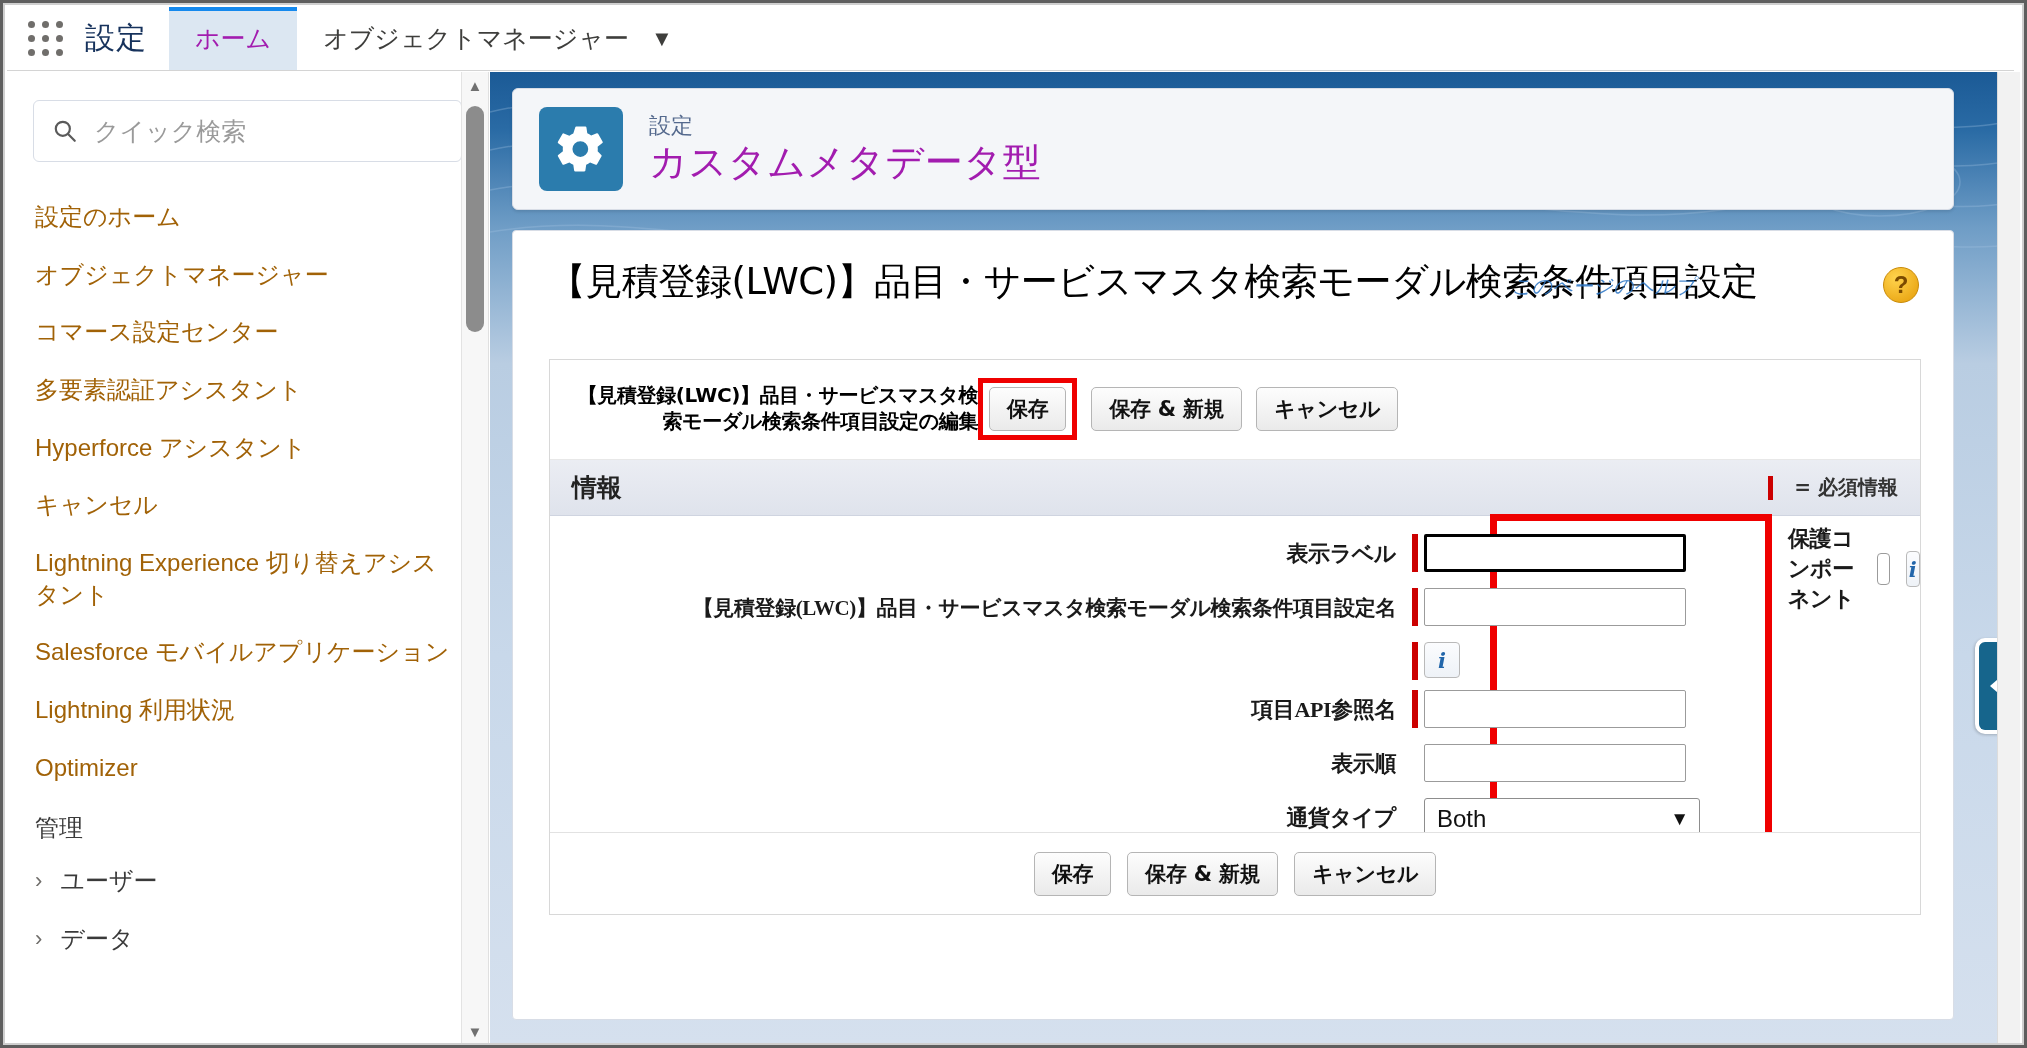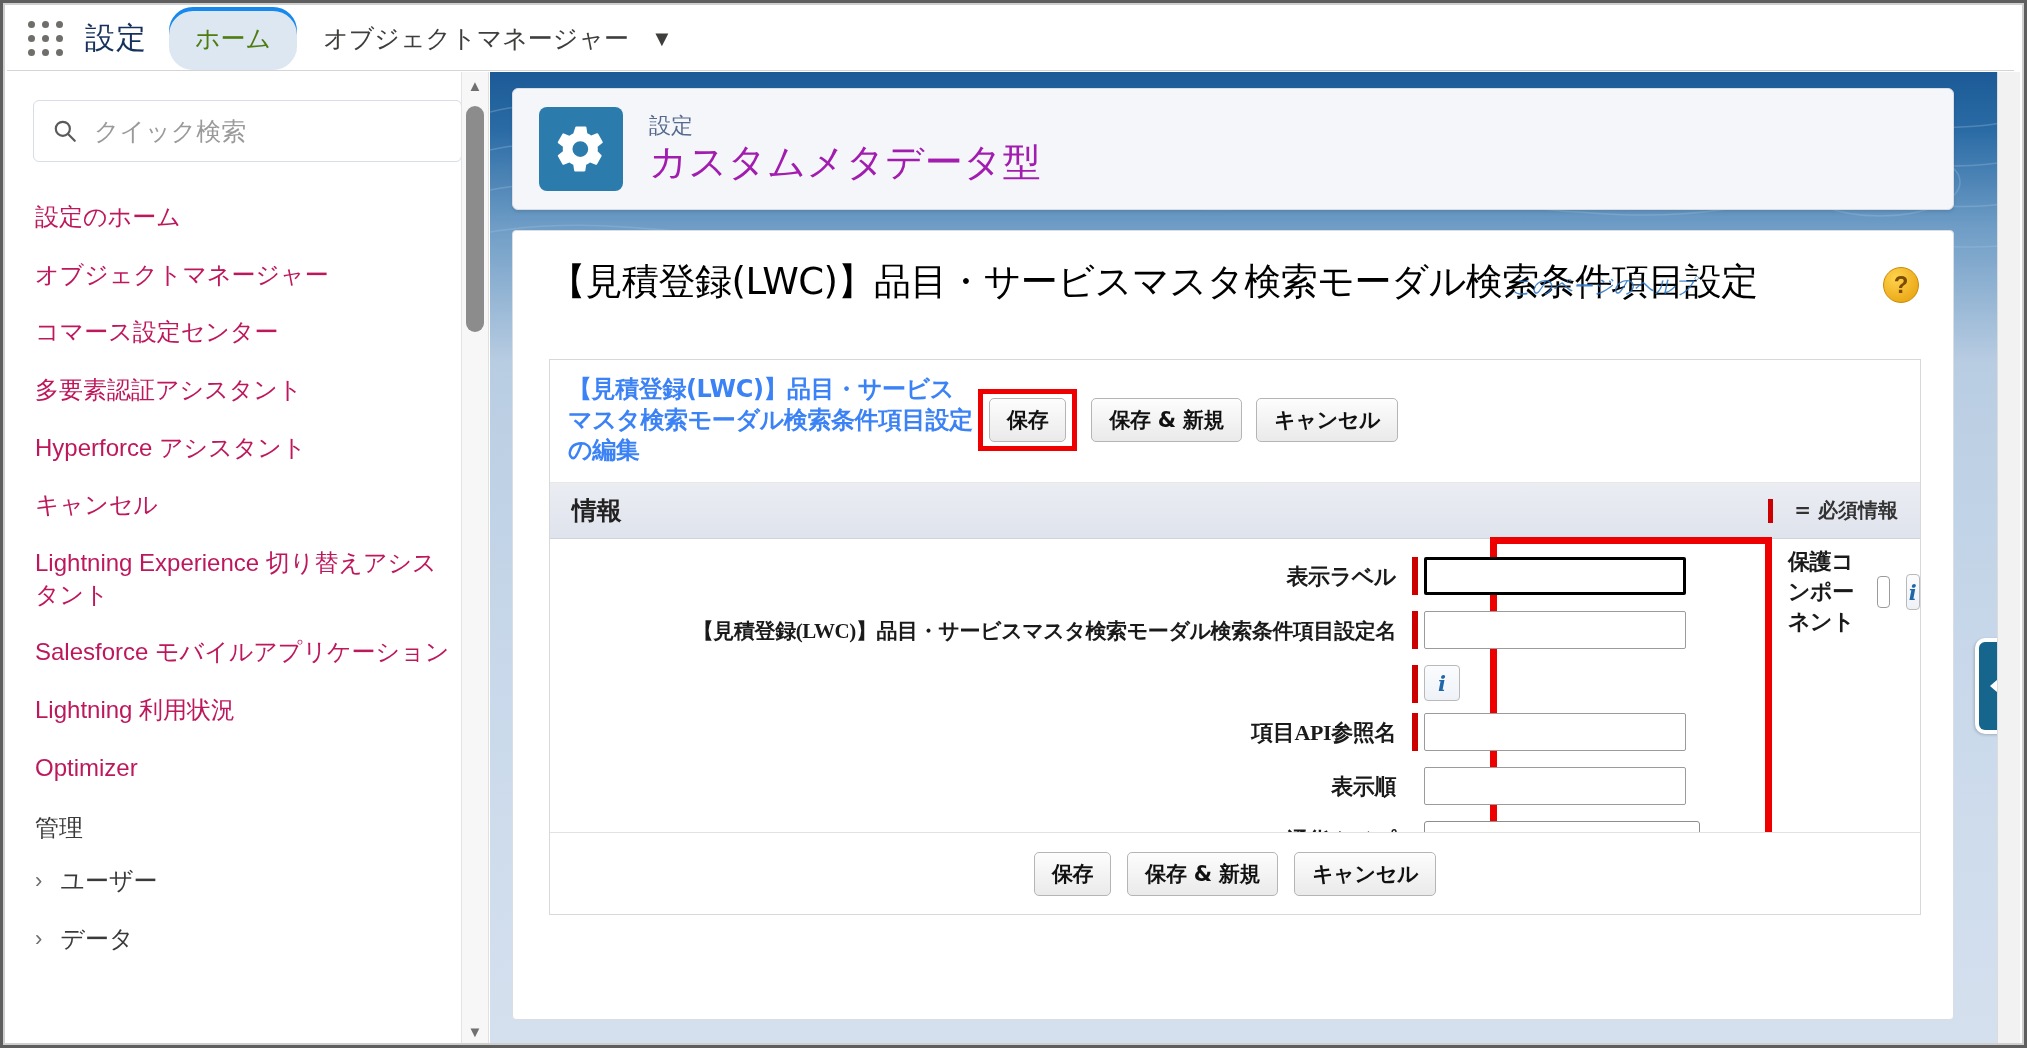--- a/index.html
+++ b/index.html
@@ -38,23 +38,22 @@
   .dots i{display:block;width:7px;height:7px;border-radius:50%;background:#706e6b;}
   .app-name{
     display:flex;align-items:center;padding:0 22px 0 2px;
     font-size:30px;color:#16325c;letter-spacing:1px;
   }
   .gh-tab{
     display:flex;align-items:center;padding:0 26px;
     font-size:25px;color:#3e3e3c;cursor:pointer;position:relative;
   }
   .gh-tab.active{
-    background:#dce7f2;color:#4d7c0f;
+    background:#dce7f2;color:#a21caf;
     box-shadow:inset 0 4px 0 0 #1589ee;
-    border-radius:24px;
   }
   .gh-tab .caret{
     margin-left:22px;font-size:22px;color:#3e3e3c;
   }
 
   
   .sidebar{
     position:absolute;left:7px;top:72px;width:482px;height:972px;
     background:#ffffff;box-sizing:border-box;overflow:hidden;
     border-right:1px solid #e0e0e0;
@@ -62,21 +61,21 @@
   .search-wrap{padding:28px 26px 10px 26px;}
   .search-box{
     display:flex;align-items:center;gap:16px;
     height:62px;border:1px solid #d8dde6;border-radius:6px;
     padding:0 18px;box-sizing:border-box;background:#fff;
   }
   .search-box svg{flex:0 0 auto;}
   .search-ph{font-size:25px;color:#9a9a9a;}
   .nav-list{padding:16px 0 0 0;}
   .nav-item{
-    font-size:24px;color:#be185d;line-height:1.32;
+    font-size:24px;color:#a16207;line-height:1.32;
     padding:13px 30px 13px 28px;cursor:pointer;
     word-break:break-word;
   }
   .nav-section{
     font-size:24px;color:#3a3a3a;padding:16px 28px 8px 28px;font-weight:400;
   }
   .nav-expand{
     display:flex;align-items:center;gap:18px;
     font-size:24px;color:#3a3a3a;padding:13px 28px;cursor:pointer;
   }
@@ -147,23 +146,24 @@
   
   .edit-panel{
     position:absolute;left:36px;top:128px;width:1372px;height:556px;
     border:1px solid #d8d8d8;box-sizing:border-box;background:#fff;
   }
   .edit-top{
     display:flex;align-items:center;padding:14px 18px 16px 18px;
     border-bottom:1px solid #e8e8e8;min-height:100px;box-sizing:border-box;
   }
   .edit-heading{
-    font-size:24px;color:#3b82f6;line-height:1.28;width:410px;flex:0 0 auto;
+    font-size:20px;color:#000000;line-height:1.28;width:410px;flex:0 0 auto;
     font-weight:bold;letter-spacing:-.4px;
     font-family:"DejaVu Sans","Liberation Sans",sans-serif;
+    text-align:right;
   }
   .btn{
     font-size:21px;color:#111;background:linear-gradient(180deg,#fdfdfd,#eaeaea);
     border:1px solid #b5b5b5;border-radius:5px;padding:7px 17px;cursor:pointer;
     font-weight:bold;white-space:nowrap;letter-spacing:-.3px;
     font-family:"DejaVu Sans","Liberation Sans",sans-serif;
   }
   .btn-hi-wrap{
     border:5px solid #ef0000;padding:4px 6px;display:inline-block;line-height:0;
   }

